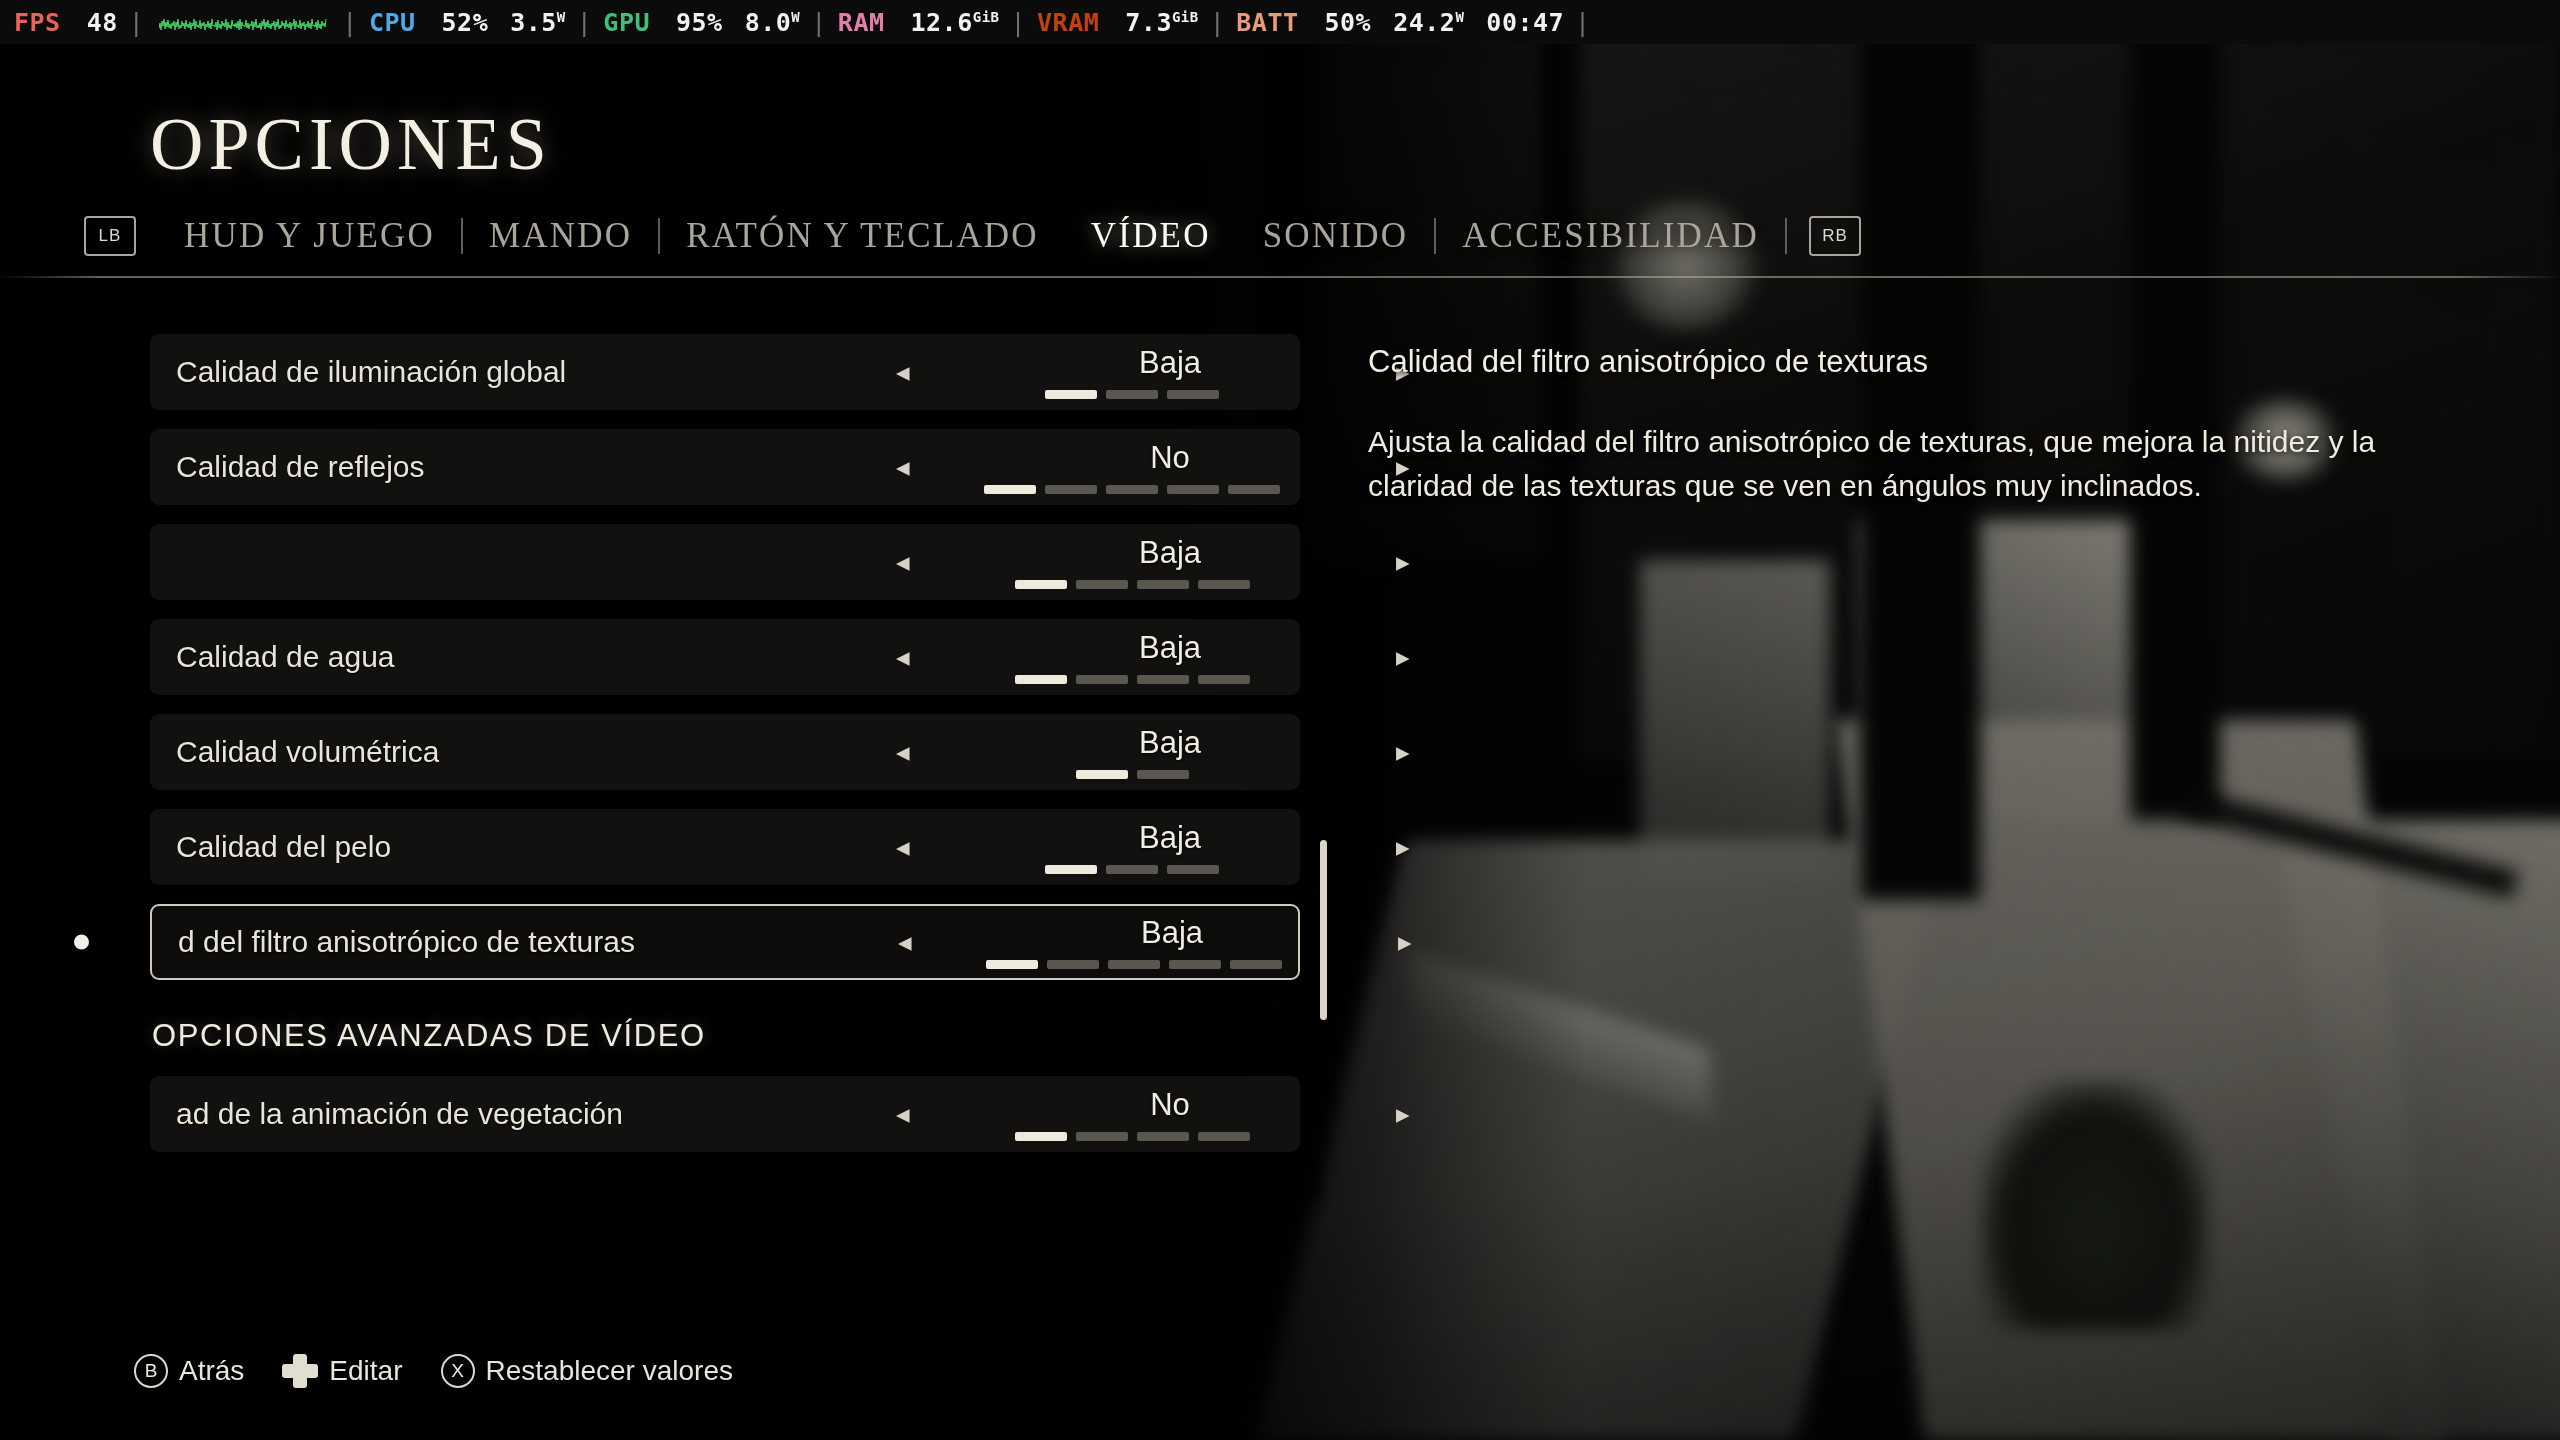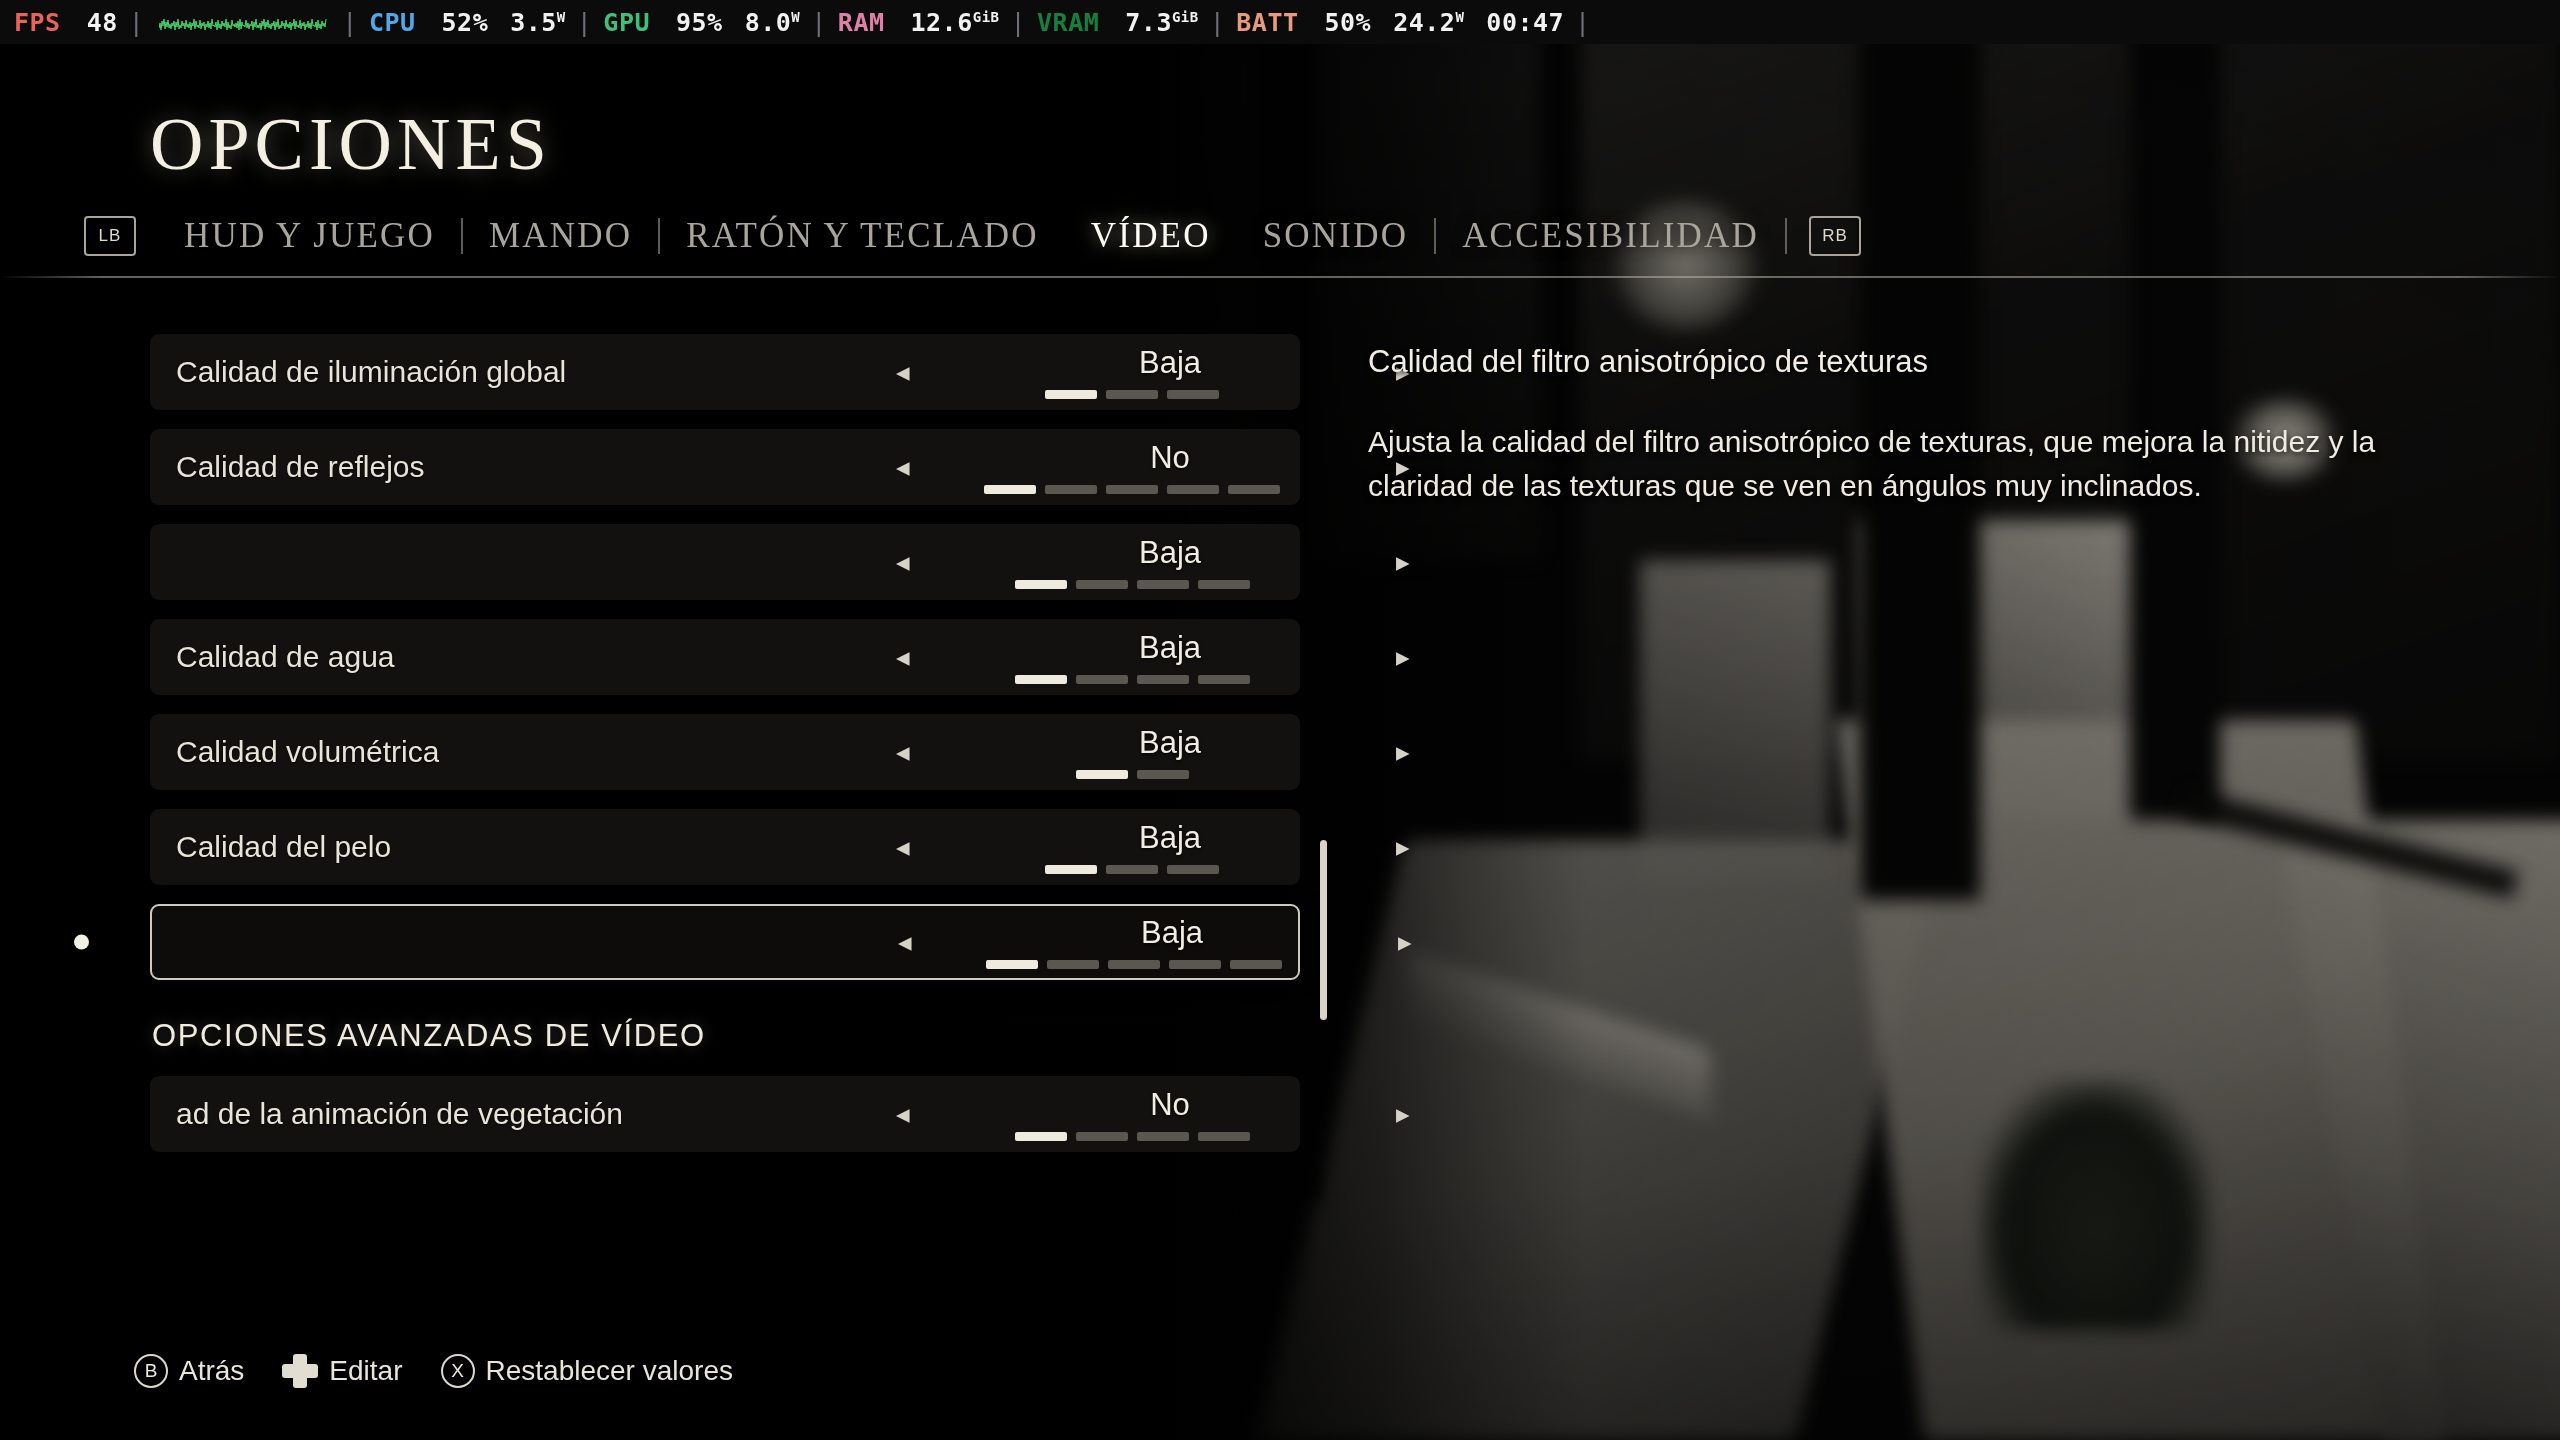--- a/index.html
+++ b/index.html
@@ -327,21 +327,21 @@
     <span class="perf-lbl" style="color: rgb(63, 191, 122);">GPU</span>
     <span class="perf-gap"></span>
     <span class="perf-val">95%</span>
     <span class="perf-gap"></span>
     <span class="perf-val">8.0<span class="perf-sup">W</span></span>
     <span class="perf-sep">|</span>
     <span class="perf-lbl" style="color: rgb(224, 127, 168);">RAM</span>
     <span class="perf-gap"></span>
     <span class="perf-val">12.6<span class="perf-sup">GiB</span></span>
     <span class="perf-sep">|</span>
-    <span class="perf-lbl" style="color: #15803d;">VRAM</span>
+    <span class="perf-lbl" style="color: #c2410c;">VRAM</span>
     <span class="perf-gap"></span>
     <span class="perf-val">7.3<span class="perf-sup">GiB</span></span>
     <span class="perf-sep">|</span>
     <span class="perf-lbl" style="color: rgb(232, 154, 122);">BATT</span>
     <span class="perf-gap"></span>
     <span class="perf-val">50%</span>
     <span class="perf-gap"></span>
     <span class="perf-val">24.2<span class="perf-sup">W</span></span>
     <span class="perf-gap"></span>
     <span class="perf-val">00:47</span>
@@ -444,20 +444,21 @@
           <div class="seg-track">
             <div class="seg on"></div>
             <div class="seg"></div>
             <div class="seg"></div>
           </div>
         </div>
         <div class="arrow arrow-right">▸</div>
       </div>
       <div class="row selected">
         <div class="row-bullet"></div>
+        <div class="row-label">d del filtro anisotrópico de texturas</div>
         <div class="arrow arrow-left">◂</div>
         <div class="value-block">
           <div class="value-text">Baja</div>
           <div class="seg-track">
             <div class="seg on"></div>
             <div class="seg"></div>
             <div class="seg"></div>
             <div class="seg"></div>
             <div class="seg"></div>
           </div>

